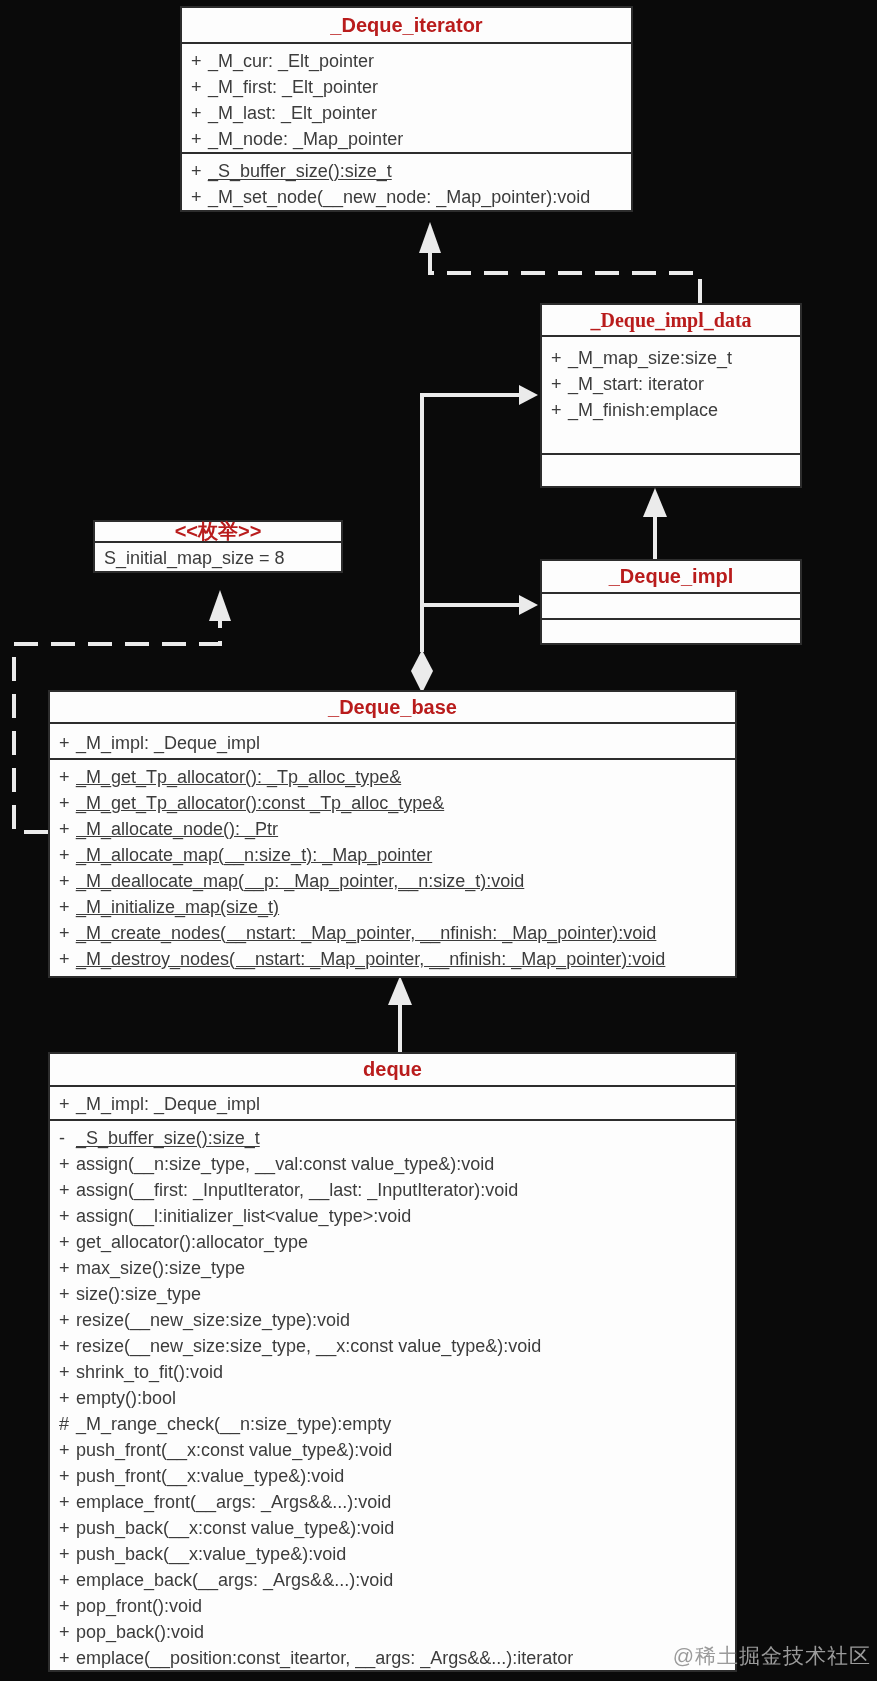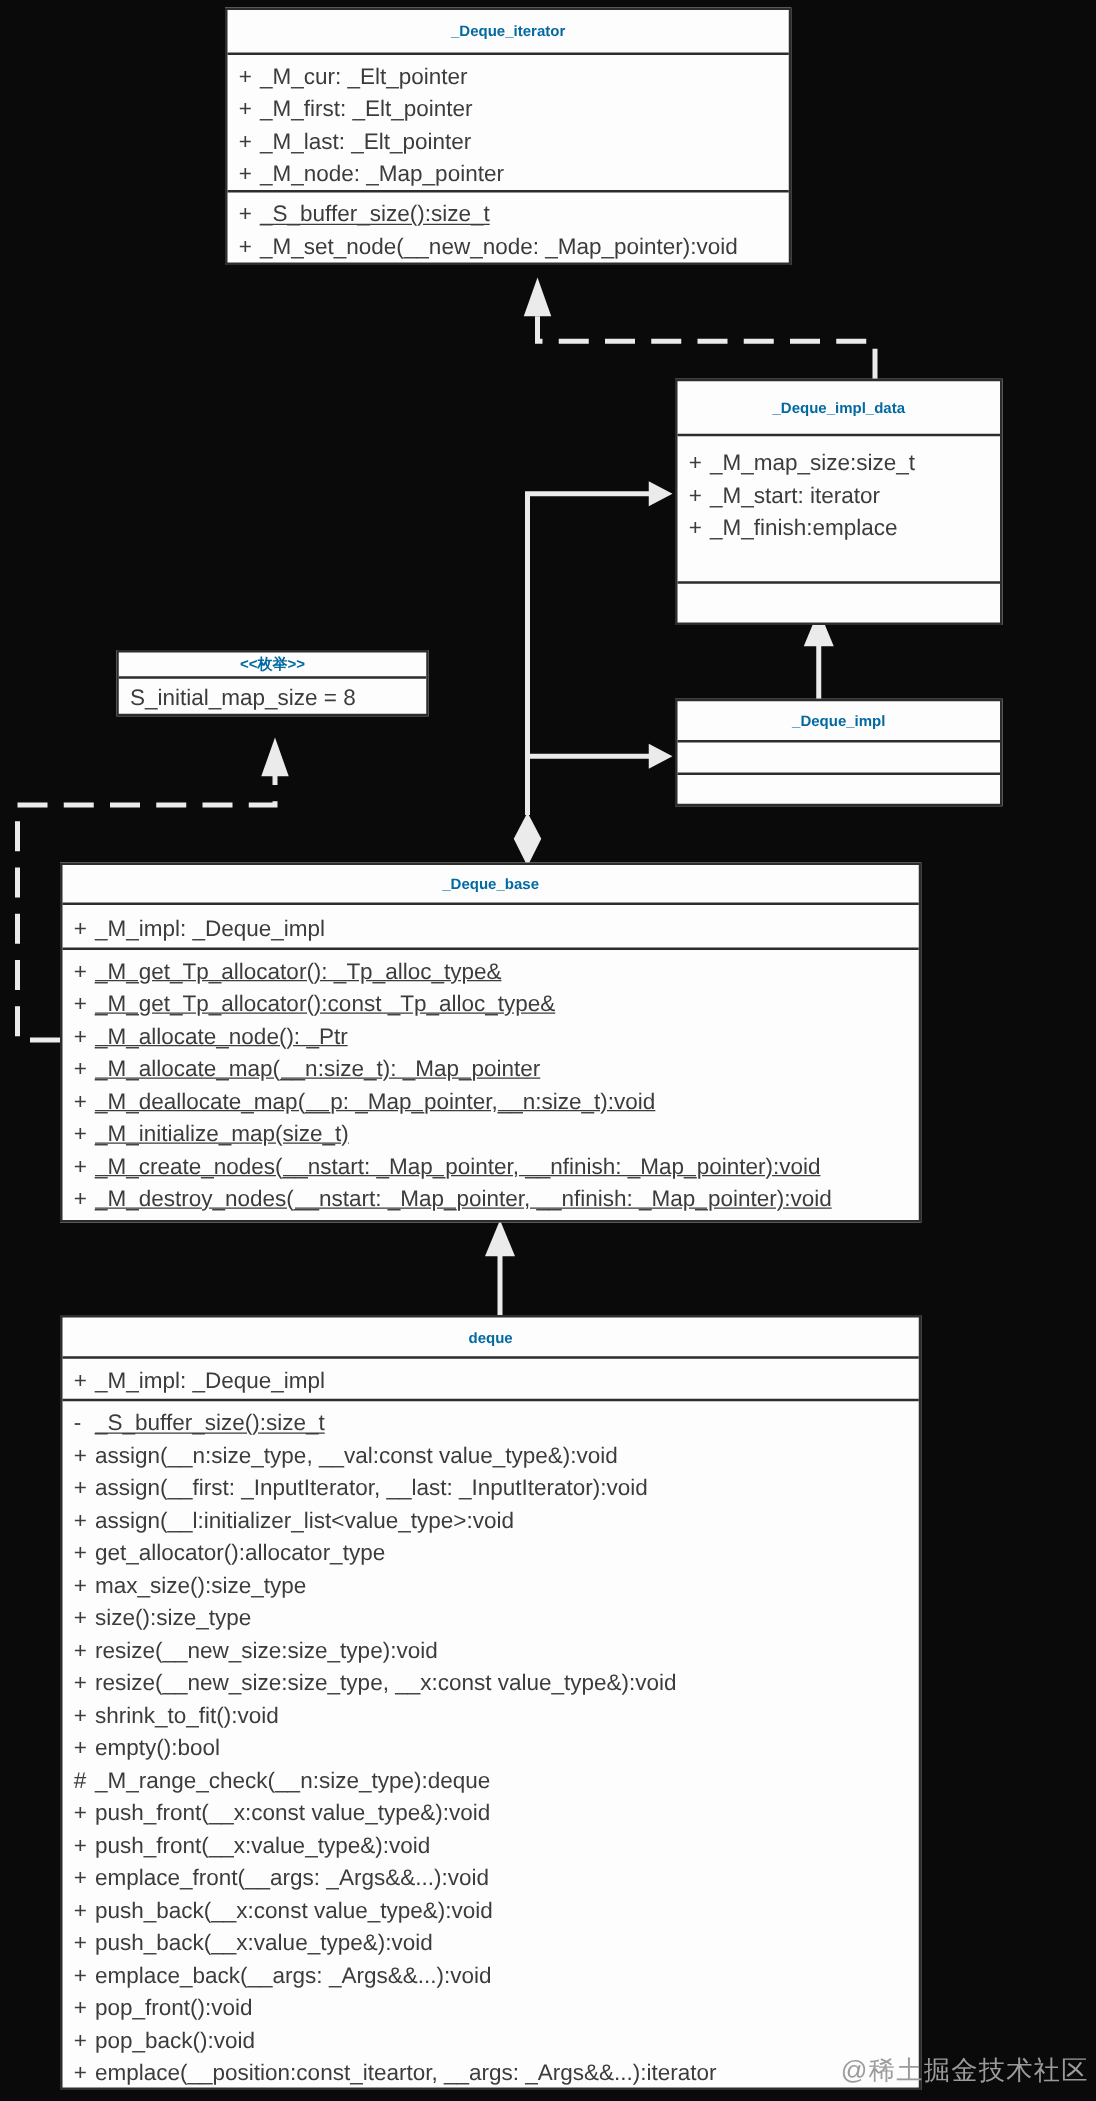--- a/index.html
+++ b/index.html
@@ -9,21 +9,21 @@
     background:#0a0a0a; overflow:hidden;
     font-family:"Liberation Sans", sans-serif;
   }
   .connectors { position:absolute; left:0; top:0; z-index:1; }
   .uml-box {
     position:absolute; z-index:2;
     background:#fdfdfd; border:2px solid #2d2d2d; color:#3c3c3c;
   }
   .uml-title {
     display:flex; align-items:center; justify-content:center;
-    font-weight:bold; font-size:12px; color:#0369a1; white-space:nowrap;
+    font-weight:bold; font-size:20px; color:#b91c1c; white-space:nowrap;
   }
   .uml-section {
     border-top:2px solid #2d2d2d; padding-top:4px; overflow:hidden;
   }
   .member {
     font-size:18px; line-height:26px; padding-left:9px; white-space:nowrap;
   }
   .prefix { display:inline-block; min-width:17px; }
   .underline { text-decoration:underline; text-underline-offset:2px; }
   .watermark {
@@ -75,21 +75,21 @@
         <div class="member"><span class="prefix">+</span><span class="mtext">_M_last: _Elt_pointer</span></div>
         <div class="member"><span class="prefix">+</span><span class="mtext">_M_node: _Map_pointer</span></div>
       </div>
     <div class="uml-section" style="height:58px;">
         <div class="member"><span class="prefix">+</span><span class="mtext underline">_S_buffer_size():size_t</span></div>
         <div class="member"><span class="prefix">+</span><span class="mtext">_M_set_node(__new_node: _Map_pointer):void</span></div>
       </div>
   </div>
 
   <div class="uml-box" style="left:540px; top:303px; width:262px;">
-    <div class="uml-title" style="height:42px;">_Deque_impl_data</div>
+    <div class="uml-title" style="height:30px;font-family:Liberation Serif, serif;">_Deque_impl_data</div>
     <div class="uml-section" style="height:118px; padding-top:8px;">
         <div class="member"><span class="prefix">+</span><span class="mtext">_M_map_size:size_t</span></div>
         <div class="member"><span class="prefix">+</span><span class="mtext">_M_start: iterator</span></div>
         <div class="member"><span class="prefix">+</span><span class="mtext">_M_finish:emplace</span></div>
       </div>
     <div class="uml-section" style="height:33px;"></div>
   </div>
 
   <div class="uml-box" style="left:93px; top:520px; width:250px;">
     <div class="uml-title" style="height:19px;border-radius:13px;">&lt;&lt;枚举&gt;&gt;</div>
@@ -131,21 +131,21 @@
         <div class="member"><span class="prefix">+</span><span class="mtext">assign(__n:size_type, __val:const value_type&amp;):void</span></div>
         <div class="member"><span class="prefix">+</span><span class="mtext">assign(__first: _InputIterator, __last: _InputIterator):void</span></div>
         <div class="member"><span class="prefix">+</span><span class="mtext">assign(__l:initializer_list&lt;value_type&gt;:void</span></div>
         <div class="member"><span class="prefix">+</span><span class="mtext">get_allocator():allocator_type</span></div>
         <div class="member"><span class="prefix">+</span><span class="mtext">max_size():size_type</span></div>
         <div class="member"><span class="prefix">+</span><span class="mtext">size():size_type</span></div>
         <div class="member"><span class="prefix">+</span><span class="mtext">resize(__new_size:size_type):void</span></div>
         <div class="member"><span class="prefix">+</span><span class="mtext">resize(__new_size:size_type, __x:const value_type&amp;):void</span></div>
         <div class="member"><span class="prefix">+</span><span class="mtext">shrink_to_fit():void</span></div>
         <div class="member"><span class="prefix">+</span><span class="mtext">empty():bool</span></div>
-        <div class="member"><span class="prefix">#</span><span class="mtext">_M_range_check(__n:size_type):deque</span></div>
+        <div class="member"><span class="prefix">#</span><span class="mtext">_M_range_check(__n:size_type):empty</span></div>
         <div class="member"><span class="prefix">+</span><span class="mtext">push_front(__x:const value_type&amp;):void</span></div>
         <div class="member"><span class="prefix">+</span><span class="mtext">push_front(__x:value_type&amp;):void</span></div>
         <div class="member"><span class="prefix">+</span><span class="mtext">emplace_front(__args: _Args&amp;&amp;...):void</span></div>
         <div class="member"><span class="prefix">+</span><span class="mtext">push_back(__x:const value_type&amp;):void</span></div>
         <div class="member"><span class="prefix">+</span><span class="mtext">push_back(__x:value_type&amp;):void</span></div>
         <div class="member"><span class="prefix">+</span><span class="mtext">emplace_back(__args: _Args&amp;&amp;...):void</span></div>
         <div class="member"><span class="prefix">+</span><span class="mtext">pop_front():void</span></div>
         <div class="member"><span class="prefix">+</span><span class="mtext">pop_back():void</span></div>
         <div class="member"><span class="prefix">+</span><span class="mtext">emplace(__position:const_iteartor, __args: _Args&amp;&amp;...):iterator</span></div>
       </div>

